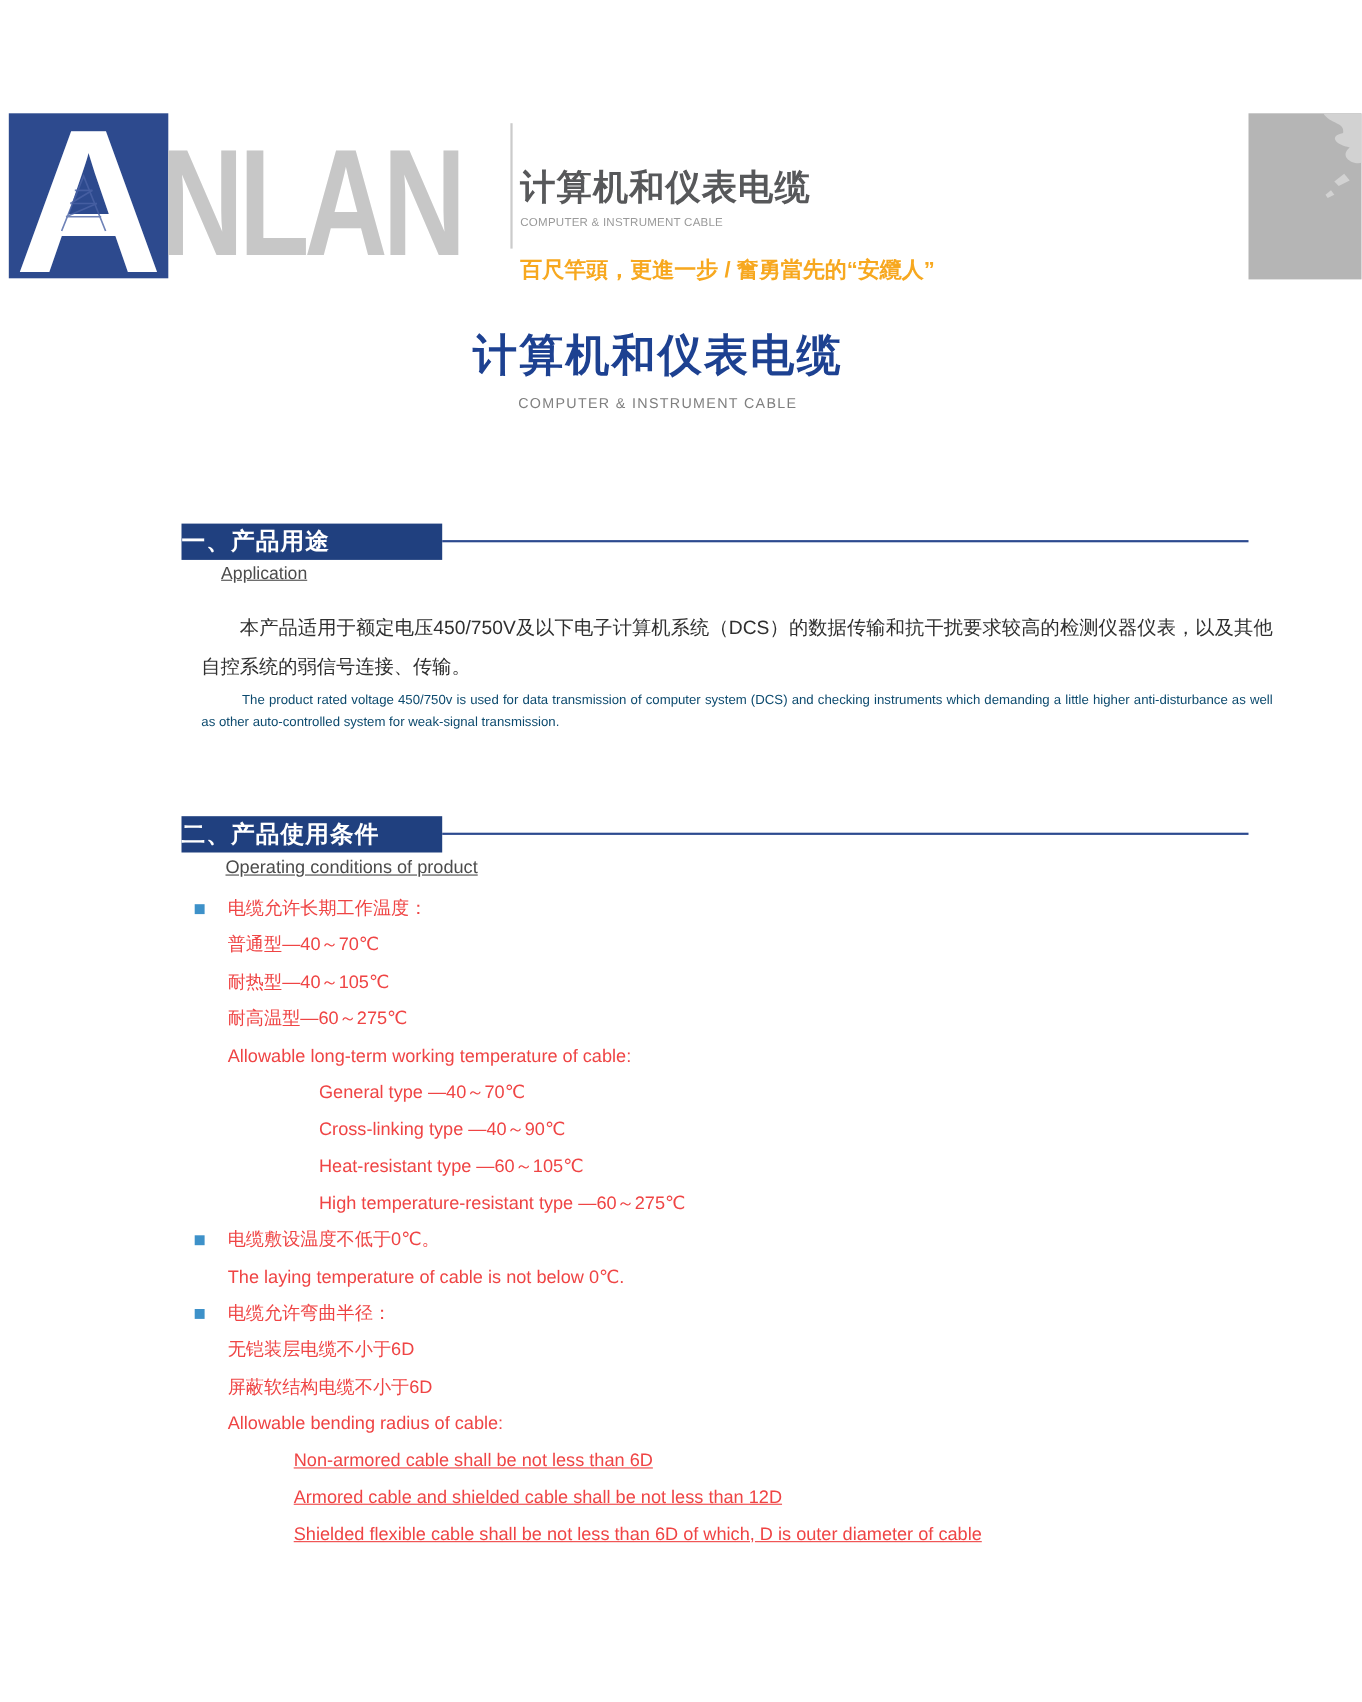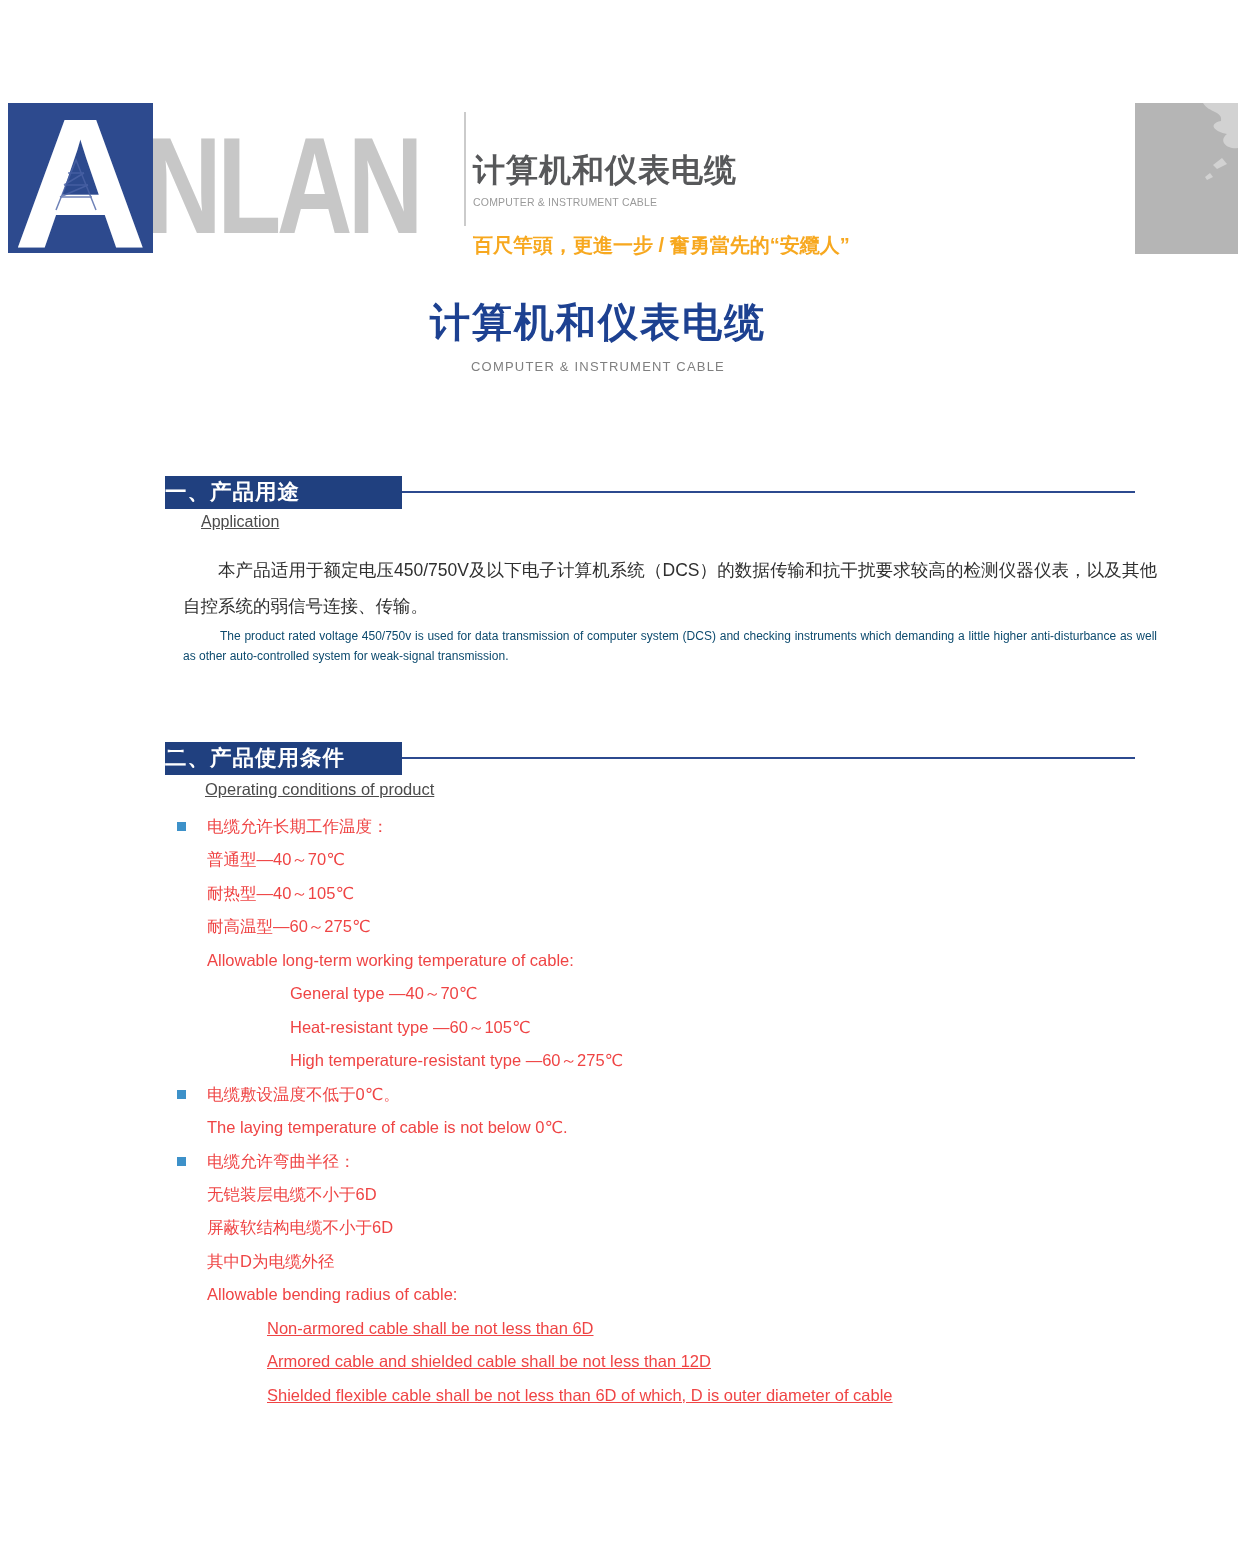--- a/index.html
+++ b/index.html
@@ -134,27 +134,27 @@
   <div class="sec-line" style="top:757px"></div>
   <div class="sec-sub" style="left:205px;top:780px;font-size:16.5px">Operating conditions of product</div>
 
   <div id="conditions-list">
       <div class="list-row indent-0"><span class="bullet"></span><span>电缆允许长期工作温度：</span></div>
       <div class="list-row indent-0"><span>普通型—40～70℃</span></div>
       <div class="list-row indent-0"><span>耐热型—40～105℃</span></div>
       <div class="list-row indent-0"><span>耐高温型—60～275℃</span></div>
       <div class="list-row indent-0"><span>Allowable long-term working temperature of cable:</span></div>
       <div class="list-row indent-1"><span>General type —40～70℃</span></div>
+      <div class="list-row indent-1"><span>Cross-linking type —40～90℃</span></div>
       <div class="list-row indent-1"><span>Heat-resistant type —60～105℃</span></div>
       <div class="list-row indent-1"><span>High temperature-resistant type —60～275℃</span></div>
       <div class="list-row indent-0"><span class="bullet"></span><span>电缆敷设温度不低于0℃。</span></div>
       <div class="list-row indent-0"><span>The laying temperature of cable is not below 0℃.</span></div>
       <div class="list-row indent-0"><span class="bullet"></span><span>电缆允许弯曲半径：</span></div>
       <div class="list-row indent-0"><span>无铠装层电缆不小于6D</span></div>
       <div class="list-row indent-0"><span>屏蔽软结构电缆不小于6D</span></div>
-      <div class="list-row indent-0"><span>其中D为电缆外径</span></div>
       <div class="list-row indent-0"><span>Allowable bending radius of cable:</span></div>
       <div class="list-row indent-2"><span>Non-armored cable shall be not less than 6D</span></div>
       <div class="list-row indent-2"><span>Armored cable and shielded cable shall be not less than 12D</span></div>
       <div class="list-row indent-2"><span>Shielded flexible cable shall be not less than 6D of which, D is outer diameter of cable</span></div>
     </div>
 
 </div>
 
 </body></html>

